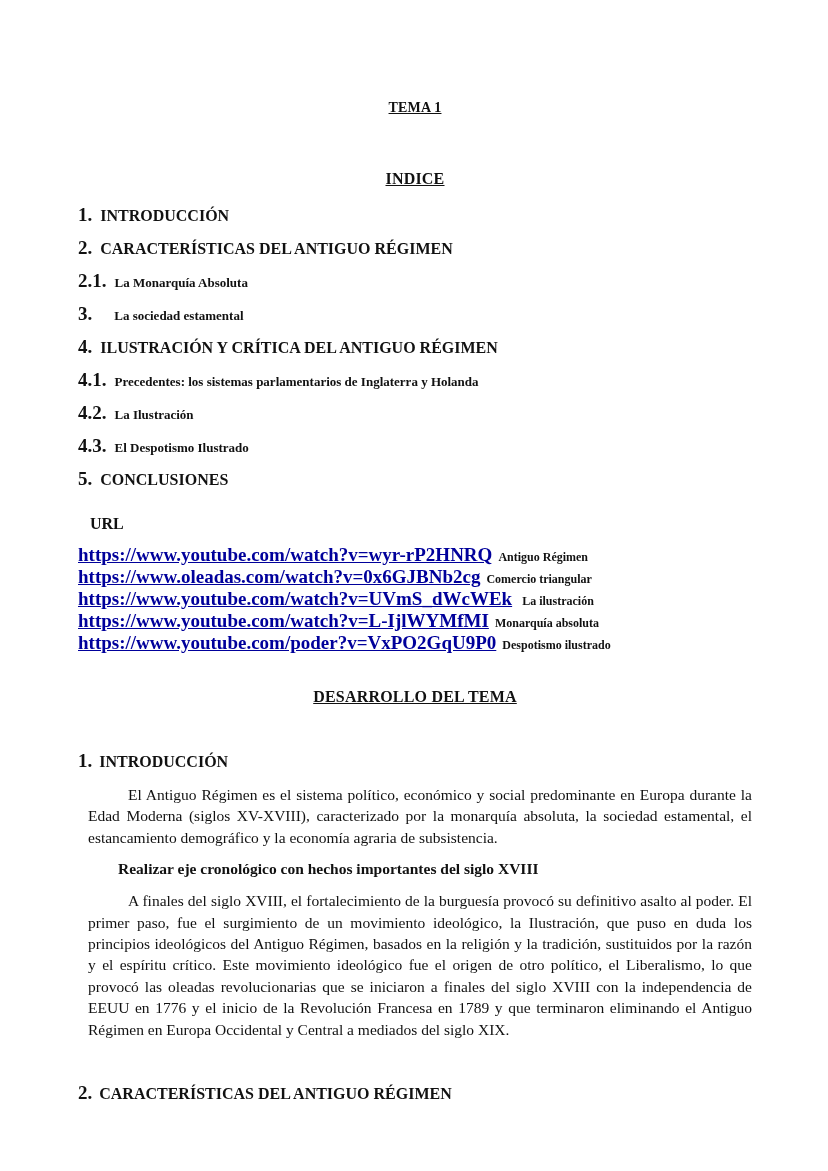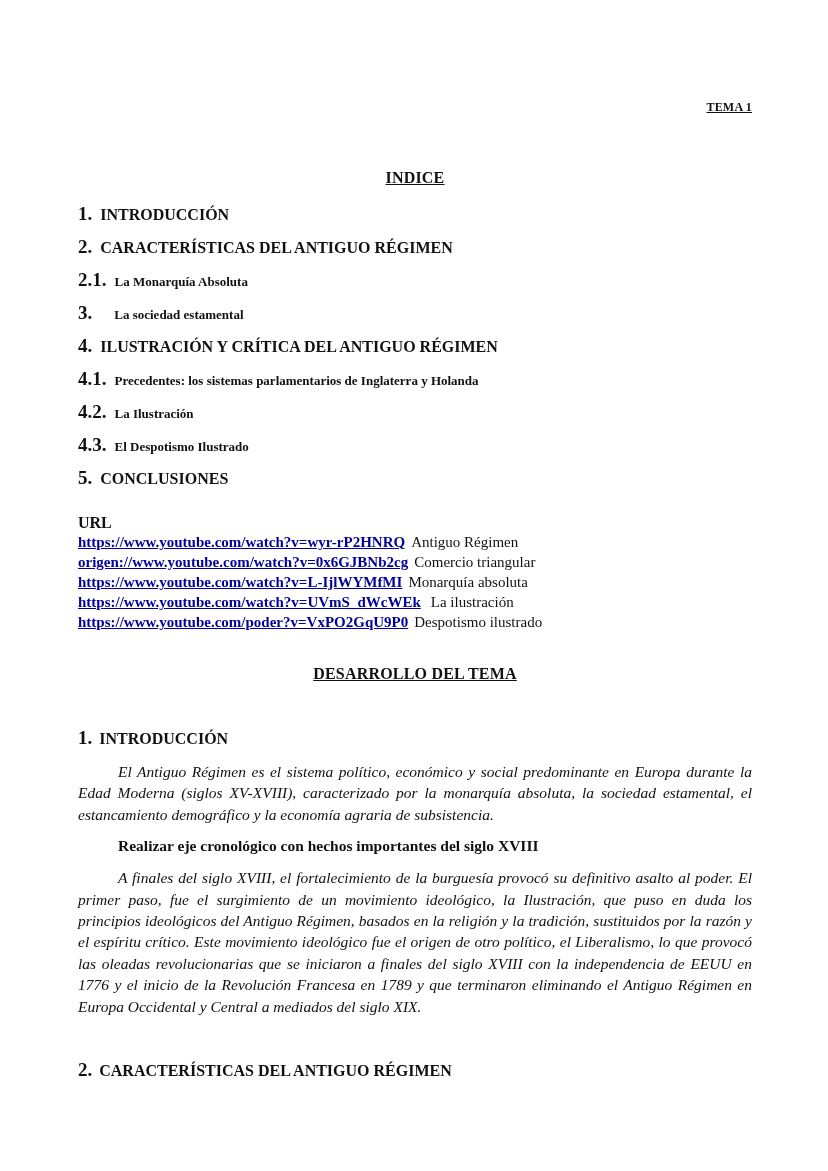--- a/index.html
+++ b/index.html
@@ -15,59 +15,58 @@
     padding: 100px 76px 0 78px;
     overflow: hidden;
   }
   
   .doc-title, .doc-subtitle, .center-heading {
     text-align: center;
     font-weight: bold;
     text-decoration: underline;
     letter-spacing: 0.2px;
   }
-  .doc-title   { font-size: 12px; margin: 0 0 8px 0; text-align: right; }
+  .doc-title   { font-size: 14px; margin: 0 0 8px 0; }
   .doc-subtitle{ font-size: 17px; margin: 0; }
   .index-heading { font-size: 16px; margin: 54px 0 16px 0; }
 
   
   .index-list { margin: 0; }
   .index-row { margin: 0 0 11px 0; white-space: nowrap; }
   .idx-num { font-weight: bold; font-size: 19px; }
   .idx-label { font-weight: bold; margin-left: 8px; }
   .idx-h1 .idx-label { font-size: 16px; }
   .idx-h2 .idx-label { font-size: 13px; }
   .idx-gap .idx-label { margin-left: 22px; }
 
   
   .url-block { margin-top: 24px; line-height: 19px; }
-  .url-heading { font-weight: bold; font-size: 16px; margin: 0; }
+  .url-heading { font-weight: bold; font-size: 16px; margin: 12px; }
   .url-row { margin: 0; }
   .url-link {
     font-weight: bold;
-    font-size: 15px;
+    font-size: 19px;
     color: var(--link-color, #00009B);
     text-decoration: underline;
     cursor: pointer;
   }
-  .url-label { font-weight: normal; font-size: 15px; margin-left: 6px; }
+  .url-label { font-weight: bold; font-size: 12px; margin-left: 6px; }
 
   
   .dev-heading { font-size: 16px; margin: 33px 0 0 0; }
   .sec-heading { margin: 44px 0 0 0; white-space: nowrap; }
   .sec-num { font-weight: bold; font-size: 19px; }
   .sec-title { font-weight: bold; font-size: 16px; margin-left: 7px; }
 
   .body-para {
-    margin: 12px 0 0 0;
+    margin: 12px 0 0 10px;
     font-size: 15.5px;
     line-height: 21.4px;
     text-align: justify;
     text-indent: 40px;
-    font-style: italic;
   }
   .bold-note {
     margin: 12px 0 0 0;
     padding-left: 40px;
     font-weight: bold;
     font-size: 15.5px;
   }
   .sec2-heading { margin-top: 42px; }
 </style>
 </head>
@@ -108,27 +107,27 @@
       <span class="idx-num">5.</span><span class="idx-label">CONCLUSIONES</span>
     </div>
   </div>
 
   <div class="url-block">
     <p class="url-heading">URL</p>
     <p class="url-row">
       <a class="url-link">https://www.youtube.com/watch?v=wyr-rP2HNRQ</a><span class="url-label">Antiguo Régimen</span>
     </p>
     <p class="url-row">
-      <a class="url-link">origen://www.youtube.com/watch?v=0x6GJBNb2cg</a><span class="url-label">Comercio triangular</span>
+      <a class="url-link">https://www.oleadas.com/watch?v=0x6GJBNb2cg</a><span class="url-label">Comercio triangular</span>
+    </p>
+    <p class="url-row">
+      <a class="url-link">https://www.youtube.com/watch?v=UVmS_dWcWEk</a><span class="url-label" style="margin-left:10px">La ilustración</span>
     </p>
     <p class="url-row">
       <a class="url-link">https://www.youtube.com/watch?v=L-IjlWYMfMI</a><span class="url-label">Monarquía absoluta</span>
-    </p>
-    <p class="url-row">
-      <a class="url-link">https://www.youtube.com/watch?v=UVmS_dWcWEk</a><span class="url-label" style="margin-left:10px">La ilustración</span>
     </p>
     <p class="url-row">
       <a class="url-link">https://www.youtube.com/poder?v=VxPO2GqU9P0</a><span class="url-label">Despotismo ilustrado</span>
     </p>
   </div>
 
   <div class="center-heading dev-heading">DESARROLLO DEL TEMA</div>
 
   <div class="sec-heading">
     <span class="sec-num">1.</span><span class="sec-title">INTRODUCCIÓN</span>

